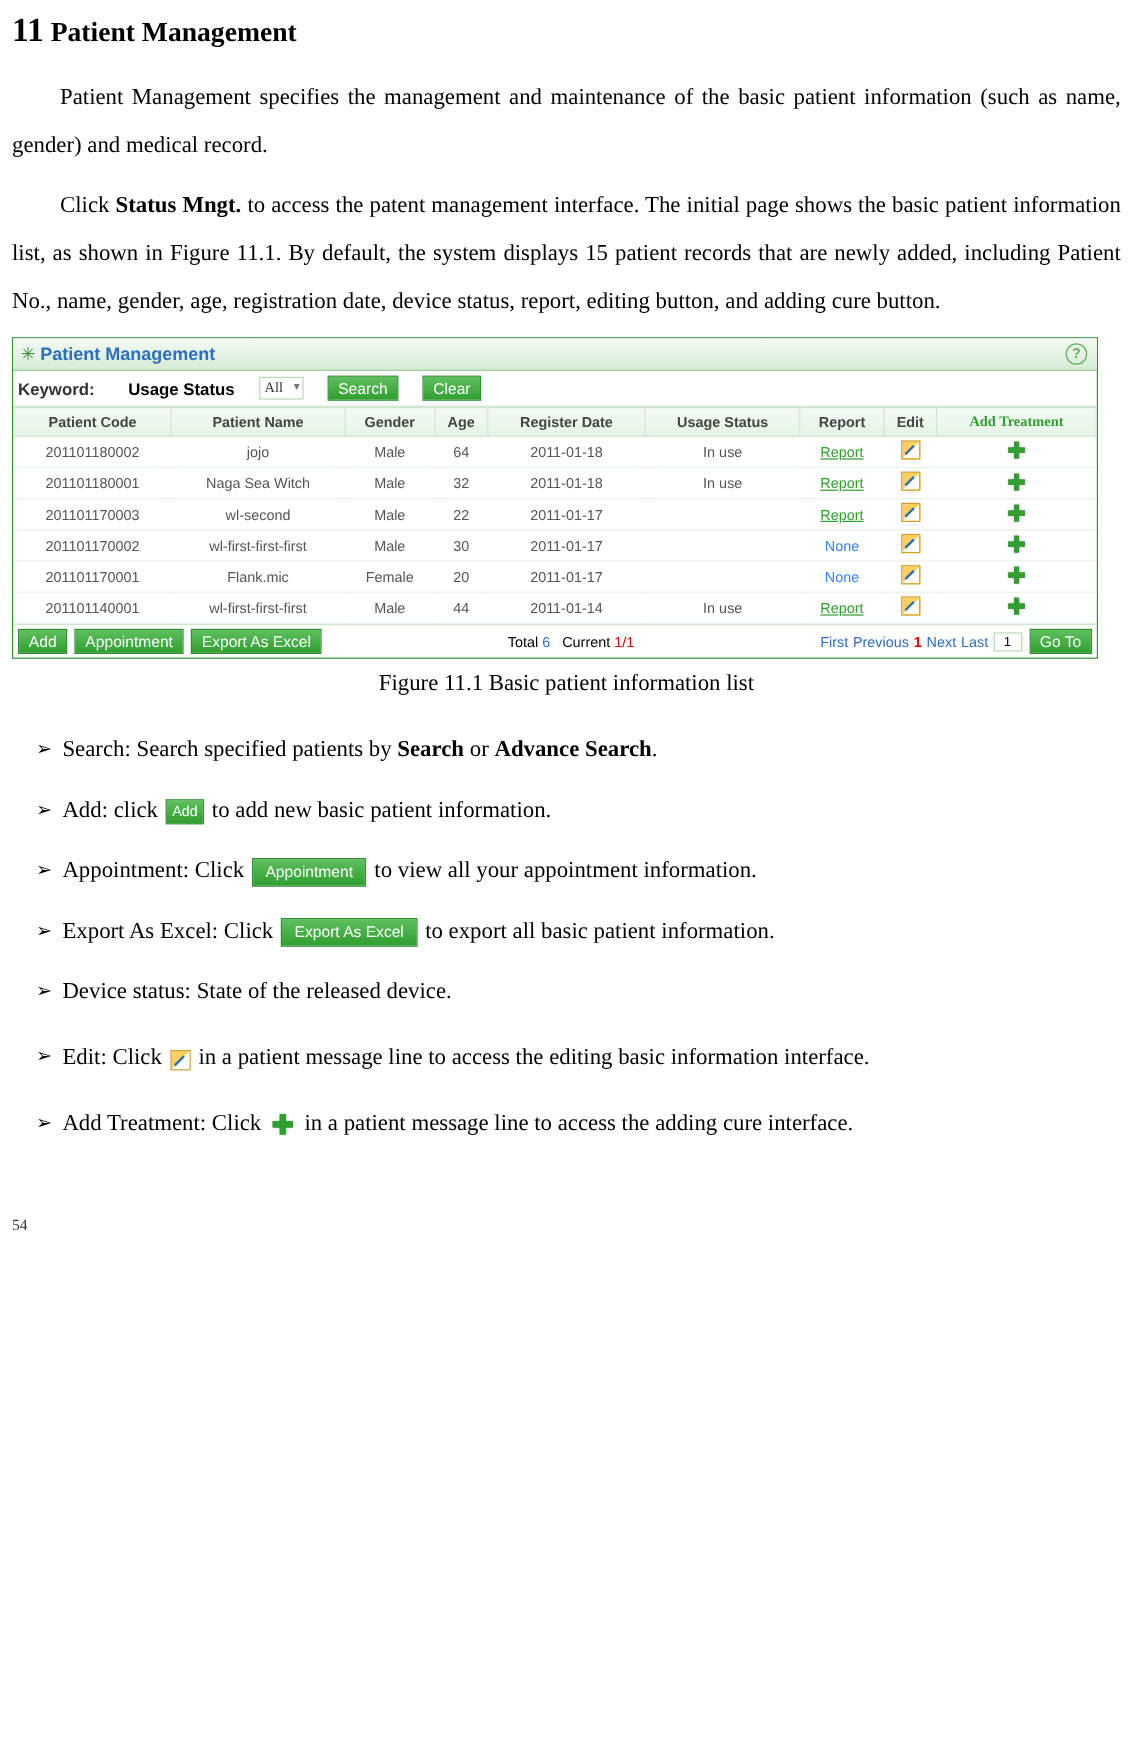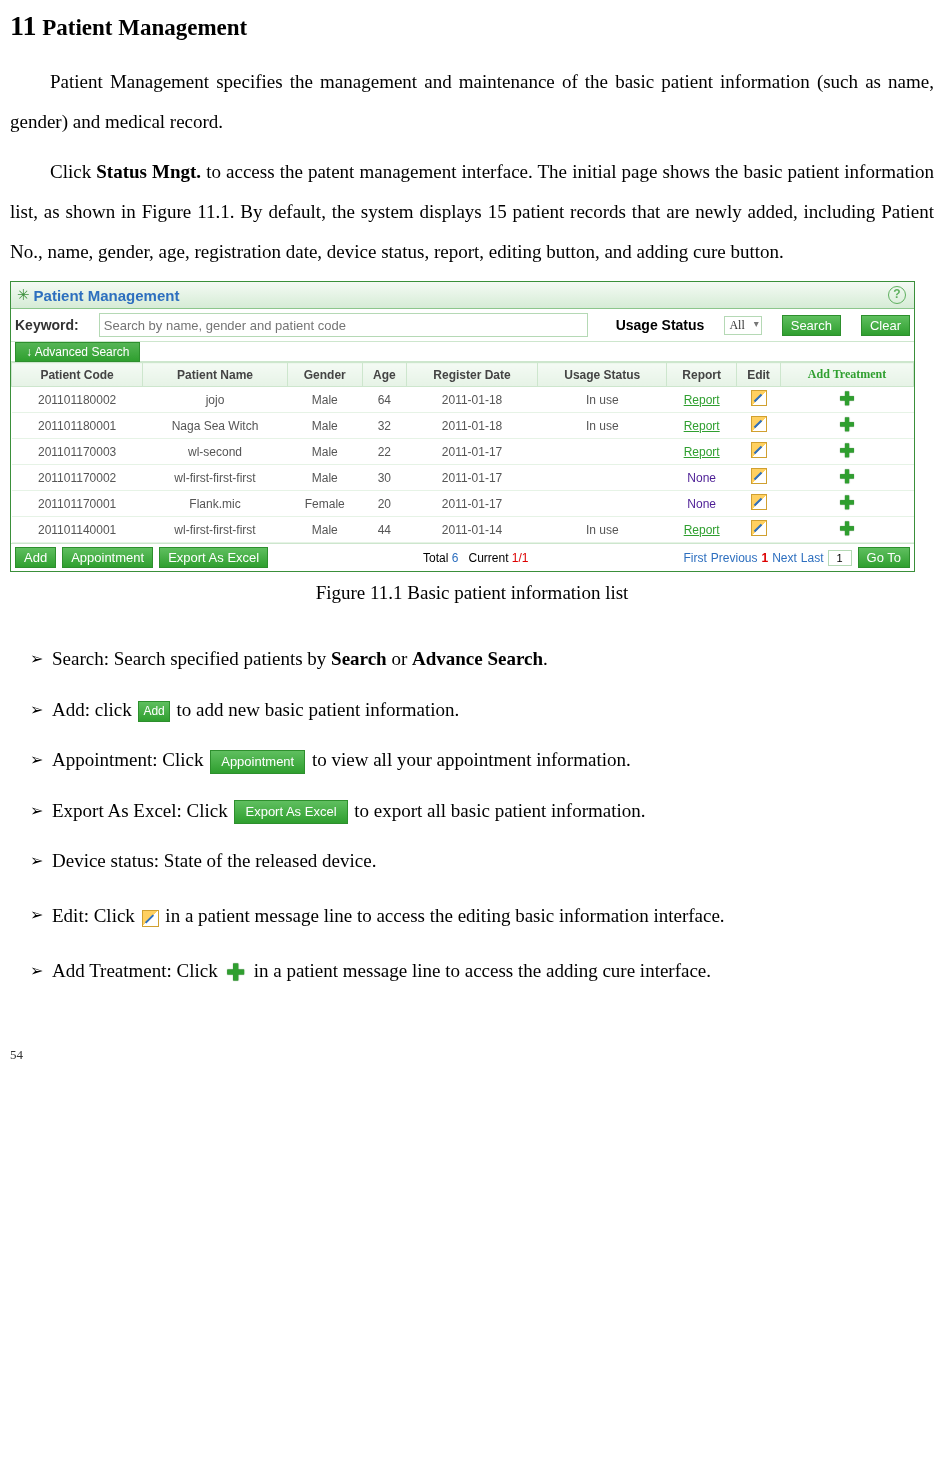--- a/index.html
+++ b/index.html
@@ -133,21 +133,21 @@
   table.grid th.addcol { color: #2f9f2f; font-family: Liberation Serif, serif; }
   table.grid td {
     border: 1px solid #e6f3e6;
     border-left: none; border-right: none;
     text-align: center;
     padding: 3px 2px;
     color: #555;
     font-size: 12px;
   }
   .report-link { color: #2f9f2f; text-decoration: underline; }
-  .none-txt { color: #4c1d95; }
+  .none-txt { color: #3b82f6; }
   .edit-ico {
     display: inline-block;
     width: 14px; height: 14px;
     background: linear-gradient(135deg, #ffd060 50%, #fff 50%);
     border: 1px solid #d0a030;
     position: relative;
   }
   .edit-ico::after {
     content: "";
     position: absolute;
@@ -173,21 +173,21 @@
   }
   .footer-center { flex: 1; text-align: center; }
   .blue { color: #2d6fbf; }
   .red { color: #d00; }
   .pager { color: #888; display: flex; align-items: center; gap: 4px;}
   .pager .pg-current { color: #d00; font-weight: bold; }
   .pager input { width: 18px; border: 1px solid #b5d9b5; font-size: 11px; text-align:center;}
   .caption {
     text-align: center;
     font-size: 19px;
-    margin: 10px 0 40px 0;
+    margin: 10px 0 29px 0;
   }
   ul.bullets {
     list-style: none;
     padding-left: 20px;
     margin: 0;
   }
   ul.bullets li {
     font-size: 19px;
     line-height: 1.6;
     margin-bottom: 20px;
@@ -264,28 +264,24 @@
 </p>
 
 <div class="screenshot">
   <div class="panel-header">
     <span class="flake">✳</span>
     <span class="title">Patient Management</span>
     <span class="help">?</span>
   </div>
   <div class="search-row">
     <label>Keyword:</label>
-    <input class="kw-input" placeholder="Search by name, gender and patient code" style="">
     <span class="usage-label">Usage Status</span>
     <span class="usage-select">All</span>
     <span class="green-btn">Search</span>
     <span class="green-btn">Clear</span>
-  </div>
-  <div class="adv-row">
-    <span class="adv-btn">↓ Advanced Search</span>
   </div>
   <table class="grid">
     <thead>
       <tr>
         <th>Patient Code</th>
         <th>Patient Name</th>
         <th>Gender</th>
         <th>Age</th>
         <th>Register Date</th>
         <th>Usage Status</th>

